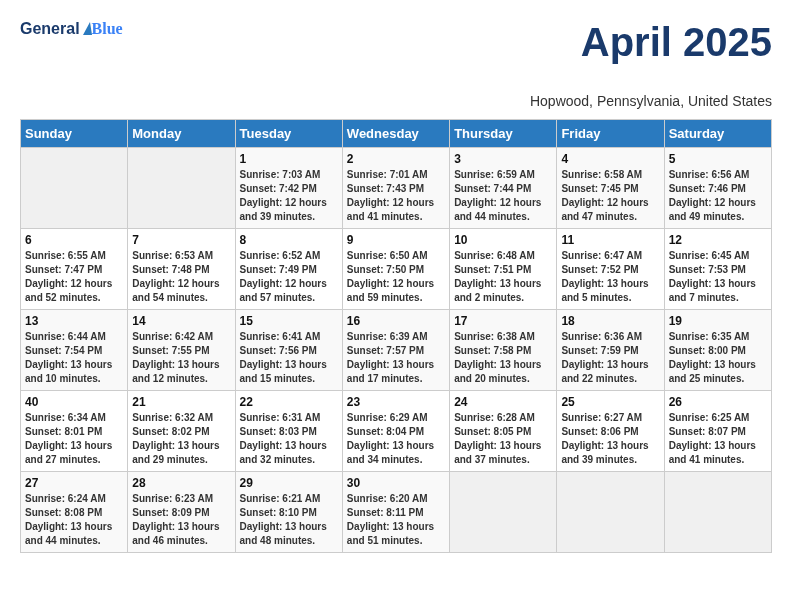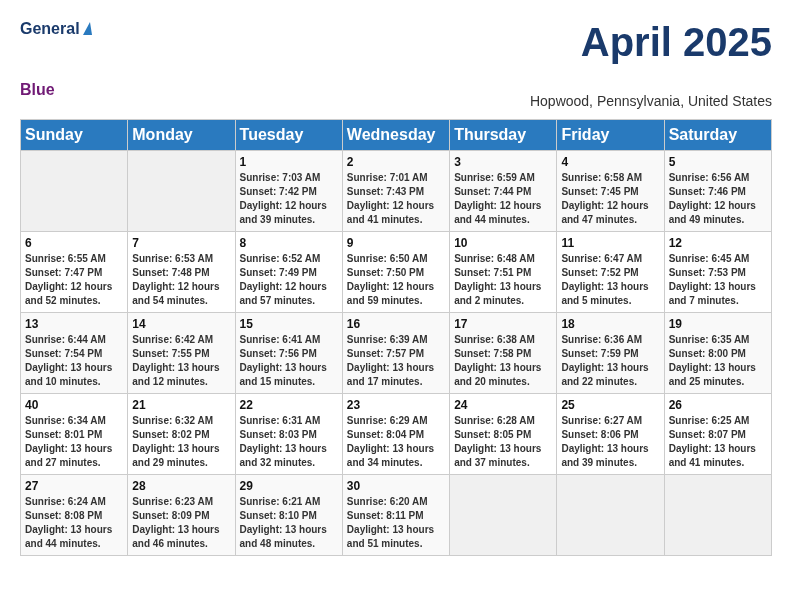--- a/index.html
+++ b/index.html
@@ -11,26 +11,25 @@
       padding: 20px;
     }
     .header {
       display: flex;
       justify-content: space-between;
       align-items: flex-start;
       margin-bottom: 10px;
     }
     .logo {
       display: flex;
-      flex-direction: column;
+      flex-direction: row;
       font-size: 18px;
       font-weight: bold;
       color: #1a3a6b;
       line-height: 1.1;
-      gap: 43px;
     }
     .title-block {
       text-align: right;
     }
     .month-title {
       font-size: 40px;
       font-weight: bold;
       color: #1a3a6b;
     }
     .location {
@@ -41,21 +40,21 @@
     table {
       width: 100%;
       border-collapse: collapse;
       font-size: 10.5px;
     }
     thead tr th {
       background: #2a7abf;
       color: #fff;
       padding: 6px 4px;
       text-align: left;
-      font-size: 16px;
+      font-size: 13px;
       border: 1px solid #ccc;
     }
     tbody tr td {
       border: 1px solid #ccc;
       vertical-align: top;
       padding: 4px;
       width: 107px;
       min-height: 80px;
       background: #fff;
     }
@@ -80,21 +79,21 @@
   </style>
 </head>
 <body>
 
 <div class="header">
   <div class="logo">
     <div style="display:flex;align-items:center;gap:2px;">
       <span style="color:#1a3a6b;font-size:16px;font-weight:bold;">General</span>
       <span style="display:inline-block;width:0;height:0;border-left:7px solid transparent;border-right:2px solid transparent;border-bottom:13px solid #2a7abf;margin-left:1px;"></span>
     </div>
-    <span style="color:#701a75;font-size:16px;font-weight:bold;">Blue</span>
+    <span style="color:#3b82f6;font-size:16px;font-weight:bold;font-family:Liberation Serif, serif;">Blue</span>
   </div>
   <div class="title-block">
     <div class="month-title">April 2025</div>
     <div class="location">Hopwood, Pennsylvania, United States</div>
   </div>
 </div>
 
 <table>
   <thead>
     <tr id="header-row">

